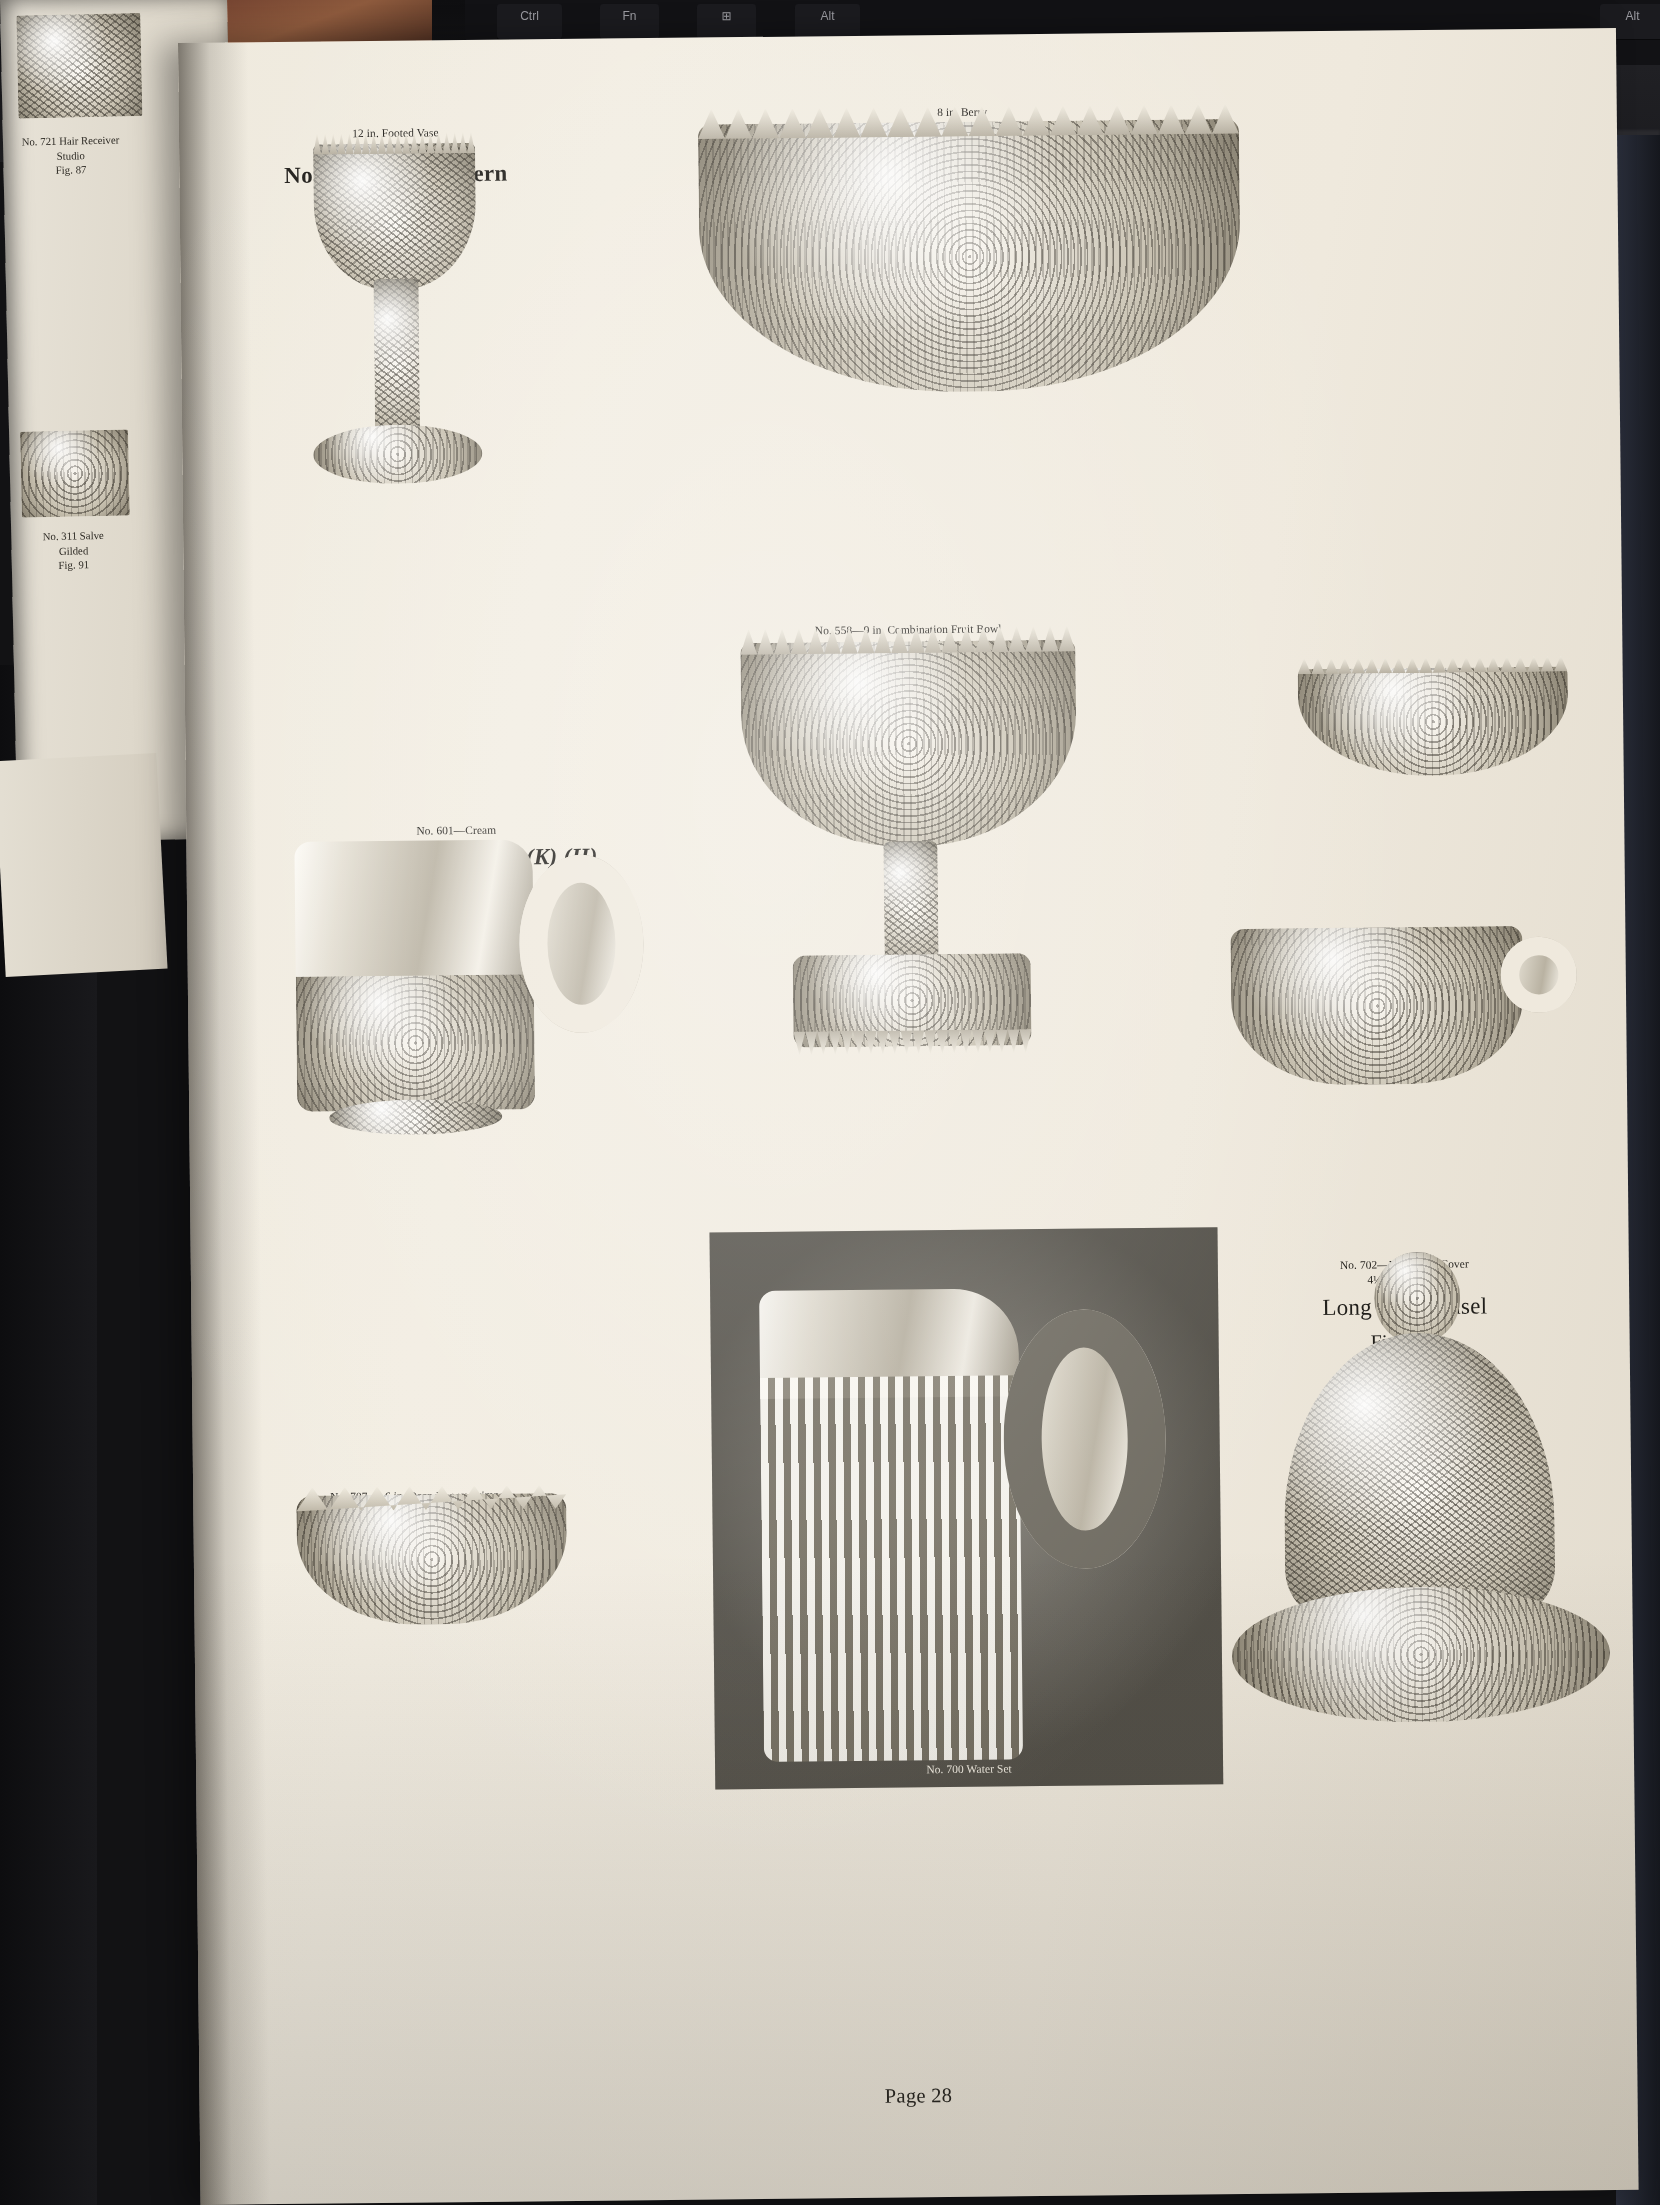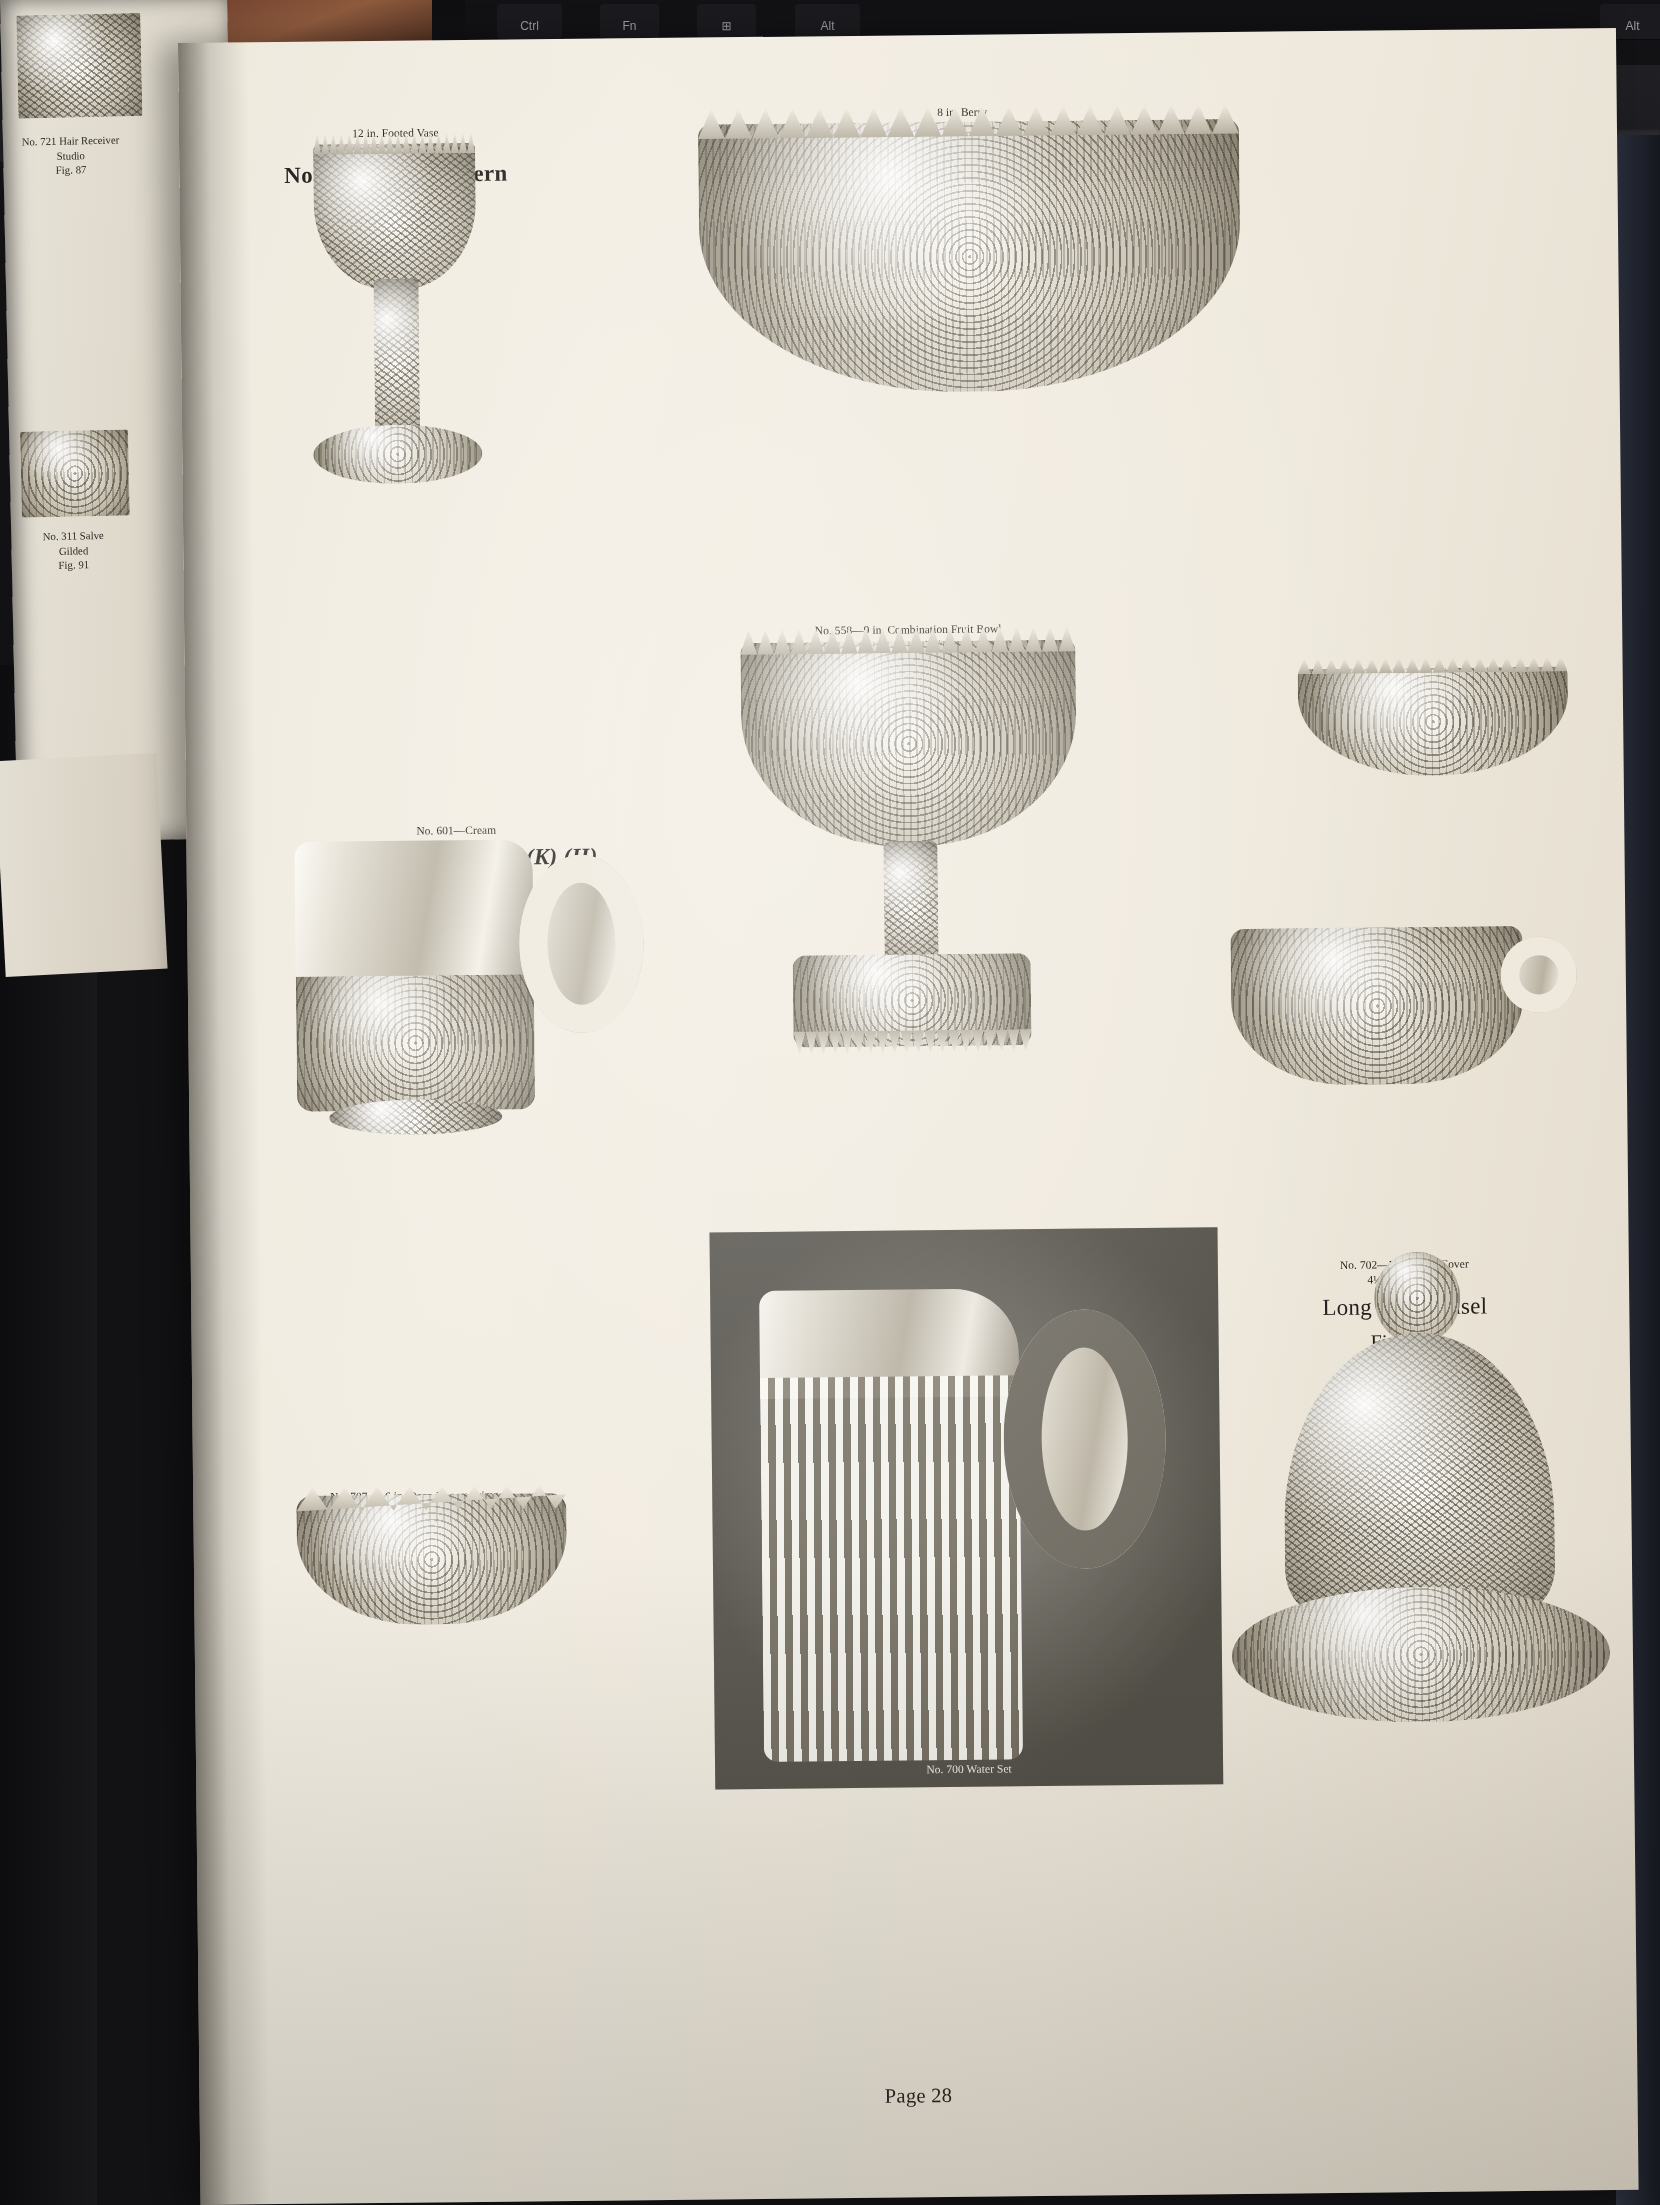--- a/index.html
+++ b/index.html
@@ -38,21 +38,21 @@
     background: #1b1b1f;
     border-radius: 3.2px;
     box-shadow: 0 1.1px 0 #09090b;
     color: #9a9aa0;
     font-family: "Liberation Sans", sans-serif;
     font-size: 12px;
     text-align: center;
     line-height: 1.0;
     padding-top: 1.1px;
   }
-  .key span { display:block; margin-top: 15px; }
+  .key span { display:block; margin-top: 5px; }
   .laptop-body {
     position: absolute;
     left: 411px; top: 65px;
     width: 1250px; height: 562px;
     background: linear-gradient(180deg,#202024 0%, #151518 45%, #101012 100%);
   }
   .laptop-edge {
     position: absolute;
     left: 486px; top: 130px;
     width: 1174px; height: 16px;

